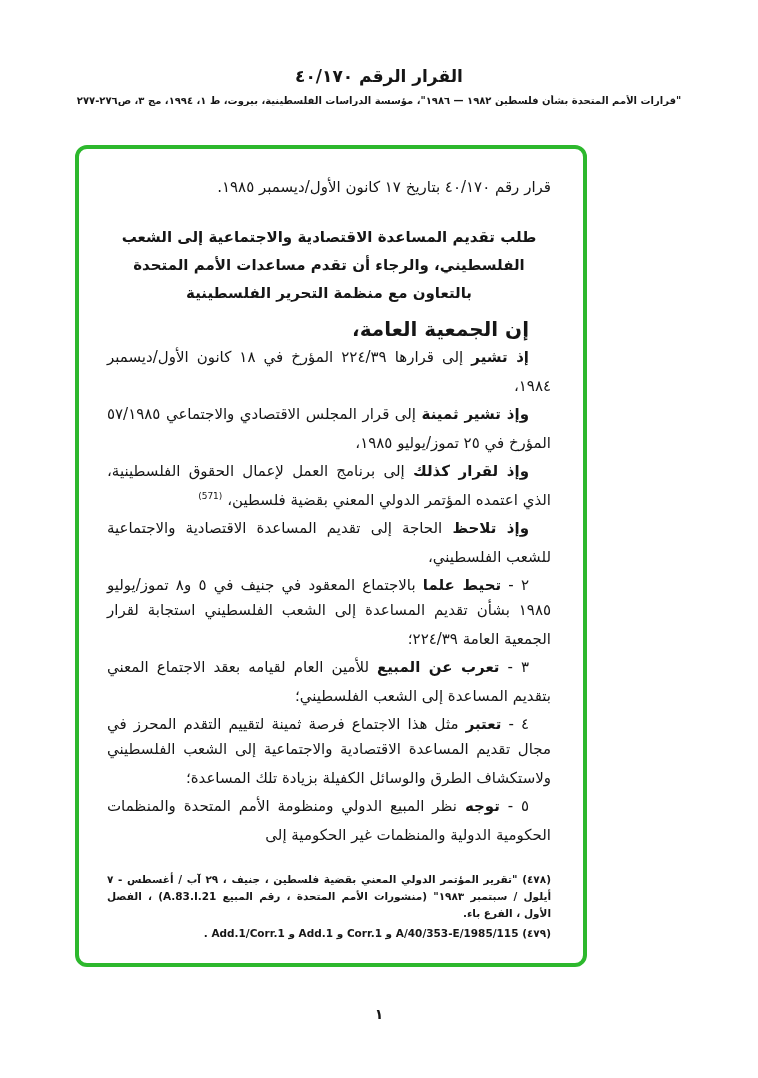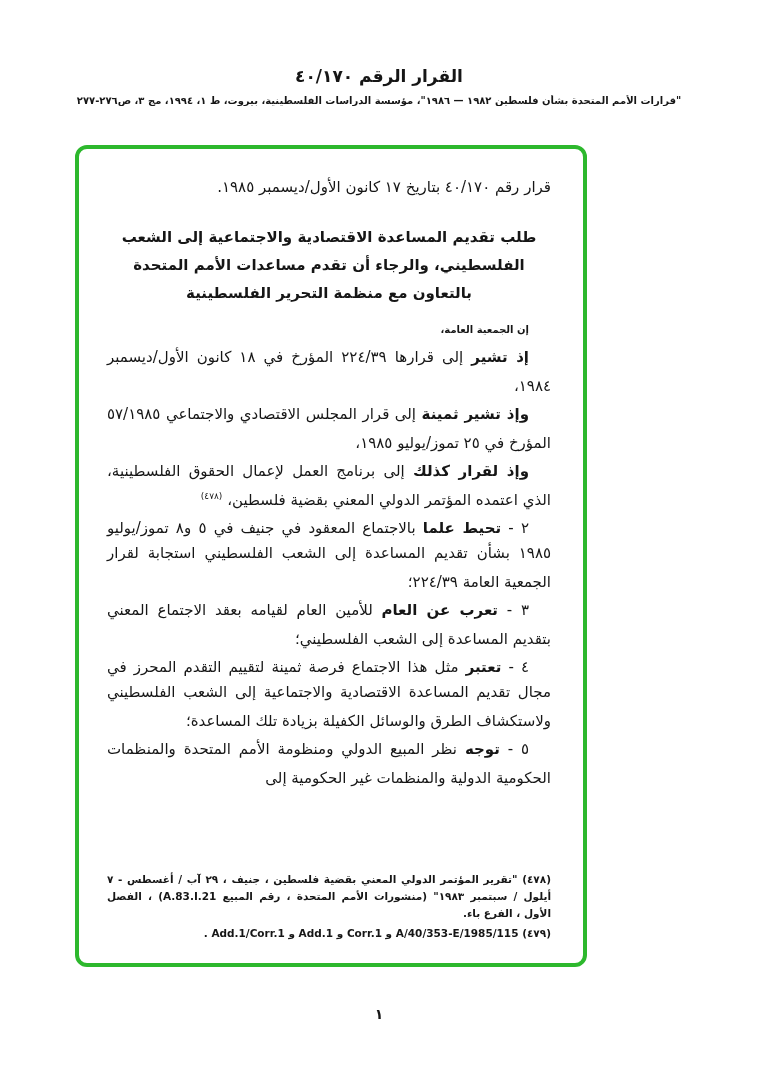--- a/index.html
+++ b/index.html
@@ -31,21 +31,21 @@
   }
 
   .doc-heading {
     font-size:15px; line-height:25px; text-align:right; margin-bottom:7px;
   }
   .subject {
     font-size:15px; font-weight:bold; line-height:28px;
     text-align:center; width:420px; margin:16px auto 10px;
   }
   .opening {
-    font-size:10px; font-weight:bold; line-height:25px;
+    font-size:20px; font-weight:bold; line-height:25px;
     text-indent:22px; margin-bottom:3px; text-align:right;
   }
   .para {
     font-size:15px; line-height:25px; text-align:justify;
     text-indent:22px; margin-bottom:3px;
   }
   .para .lead { font-weight:bold; }
   .para .ref { font-size:9px; vertical-align:super; }
 
   .footnotes {
@@ -85,35 +85,41 @@
     <span class="num"></span>
     <span class="lead">وإذ تشير ثمينة</span>
     <span class="ptext"> إلى قرار المجلس الاقتصادي والاجتماعي ٥٧/١٩٨٥ المؤرخ في ٢٥ تموز/يوليو ١٩٨٥،</span>
     <sup class="ref"></sup>
   </p>
 
   <p class="para">
     <span class="num"></span>
     <span class="lead">وإذ لقرار كذلك</span>
     <span class="ptext"> إلى برنامج العمل لإعمال الحقوق الفلسطينية، الذي اعتمده المؤتمر الدولي المعني بقضية فلسطين،</span>
-    <sup class="ref">(٤٧٨)</sup>
+    <sup class="ref">(571)</sup>
   </p>
 
+  <p class="para">
+    <span class="num"></span>
+    <span class="lead">وإذ تلاحظ</span>
+    <span class="ptext"> الحاجة إلى تقديم المساعدة الاقتصادية والاجتماعية للشعب الفلسطيني،</span>
+    <sup class="ref"></sup>
+  </p>
 
 
   <p class="para">
     <span class="num">٢ - </span>
     <span class="lead">تحيط علما</span>
     <span class="ptext"> بالاجتماع المعقود في جنيف في ٥ و٨ تموز/يوليو ١٩٨٥ بشأن تقديم المساعدة إلى الشعب الفلسطيني استجابة لقرار الجمعية العامة ٢٢٤/٣٩؛</span>
     <sup class="ref"></sup>
   </p>
 
   <p class="para">
     <span class="num">٣ - </span>
-    <span class="lead">تعرب عن العام</span>
+    <span class="lead">تعرب عن المبيع</span>
     <span class="ptext"> للأمين العام لقيامه بعقد الاجتماع المعني بتقديم المساعدة إلى الشعب الفلسطيني؛</span>
     <sup class="ref"></sup>
   </p>
 
   <p class="para">
     <span class="num">٤ - </span>
     <span class="lead">تعتبر</span>
     <span class="ptext"> مثل هذا الاجتماع فرصة ثمينة لتقييم التقدم المحرز في مجال تقديم المساعدة الاقتصادية والاجتماعية إلى الشعب الفلسطيني ولاستكشاف الطرق والوسائل الكفيلة بزيادة تلك المساعدة؛</span>
     <sup class="ref"></sup>
   </p>

